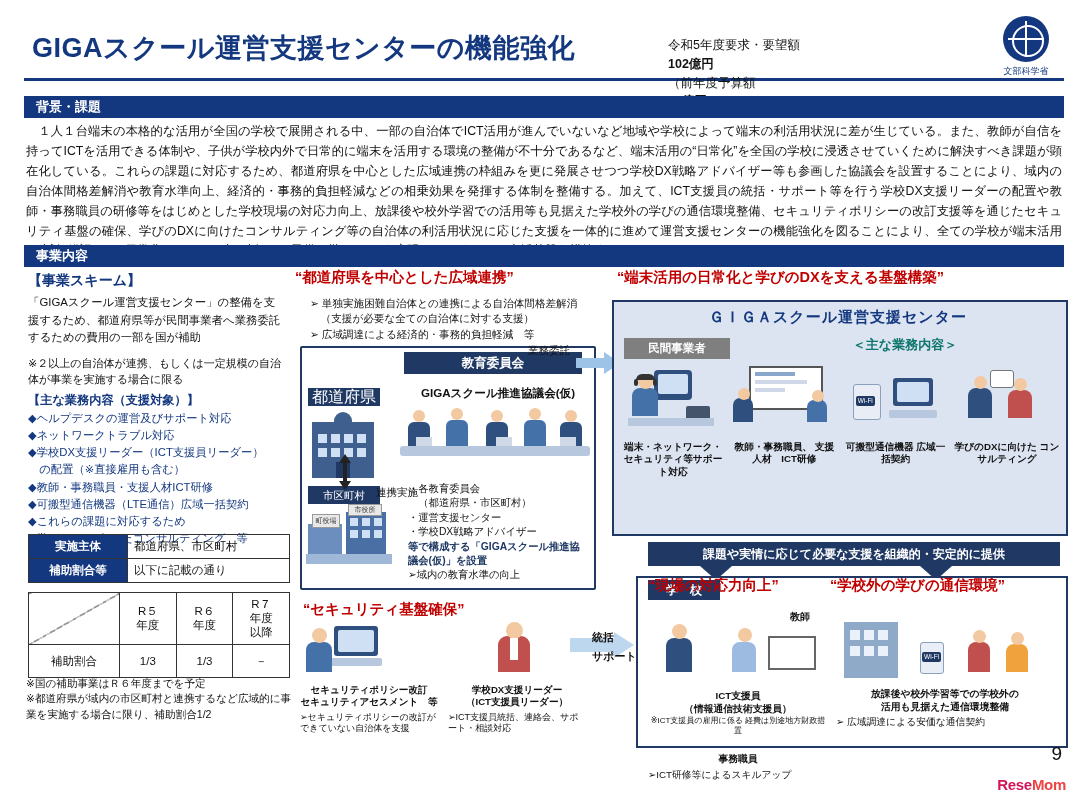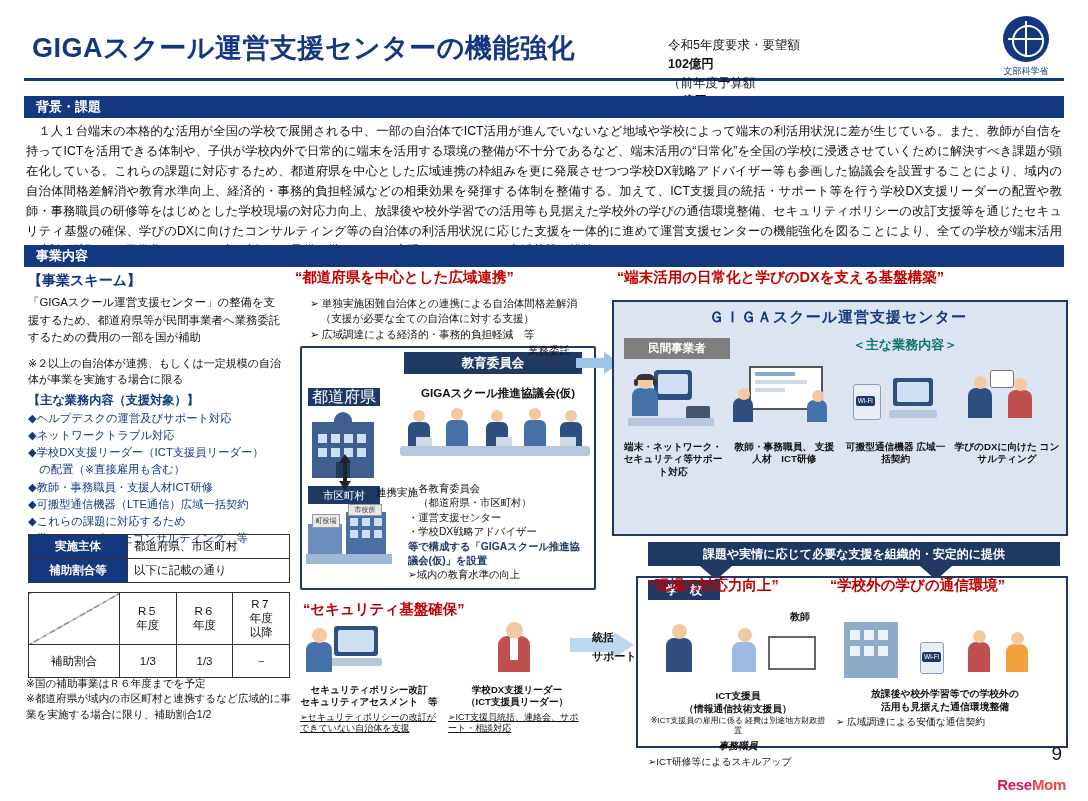--- a/index.html
+++ b/index.html
@@ -191,21 +191,21 @@
   #sc-right{left:836px;top:600px;width:218px;}
   .bold{font-weight:bold;}
 
   
   .sec-col{
     position:absolute;left:300px;top:620px;width:290px;display:flex;gap:10px;font-size:9.6px;line-height:1.3;color:#111;
   }
   .sec-item{width:138px;text-align:center;}
   .sec-item .art{height:62px;position:relative;}
   .sec-item .cap{font-weight:bold;margin-top:2px;}
-  .sec-item .sub{text-align:left;margin-top:3px;font-size:9px;line-height:1.25;text-decoration:underline;}
+  .sec-item .sub{text-align:left;margin-top:3px;font-size:9px;line-height:1.25;}
 
   .toukatsu{
     position:absolute;left:592px;top:628px;font-size:11px;font-weight:bold;color:#111;line-height:1.7;
   }
   .big-arrow{
     position:absolute;left:570px;top:632px;width:64px;height:26px;
   }
 
   
   .pagenum{
@@ -462,21 +462,21 @@
       <div style="position:absolute;left:18px;top:20px;width:26px;height:34px;background:#2f4f7f;border-radius:8px 8px 0 0;"></div>
       <div style="position:absolute;left:24px;top:6px;width:15px;height:15px;border-radius:50%;background:#f2c9a0;"></div>
       <div style="position:absolute;left:84px;top:24px;width:24px;height:30px;background:#9dbbe0;border-radius:8px 8px 0 0;"></div>
       <div style="position:absolute;left:90px;top:10px;width:14px;height:14px;border-radius:50%;background:#f2c9a0;"></div>
       <div style="position:absolute;left:120px;top:18px;width:44px;height:30px;background:#fff;border:2px solid #666;"></div>
     </div>
     <div class="bold">ICT支援員</div>
     <div class="bold">（情報通信技術支援員）</div>
     <div style="font-size:8px;line-height:1.2;margin-top:1px;">※ICT支援員の雇用に係る
 経費は別途地方財政措置</div>
-    <div class="bold" style="margin-top:4px;font-style:italic;">事務職員</div>
+    <div class="bold" style="margin-top:17px;">事務職員</div>
     <div style="text-align:left;margin-top:4px;">➢ICT研修等によるスキルアップ</div>
   </div>
 
   <div style="position:absolute;left:790px;top:610px;font-size:10px;font-weight:bold;">教師</div>
 
   <div class="school-col" id="sc-right">
     <div style="position:relative;height:74px;margin-top:14px;">
       <div style="position:absolute;left:8px;top:8px;width:54px;height:56px;background:#8fa9c9;"></div>
       <div style="position:absolute;left:14px;top:16px;width:10px;height:10px;background:#eaf1fa;"></div>
       <div style="position:absolute;left:28px;top:16px;width:10px;height:10px;background:#eaf1fa;"></div>

